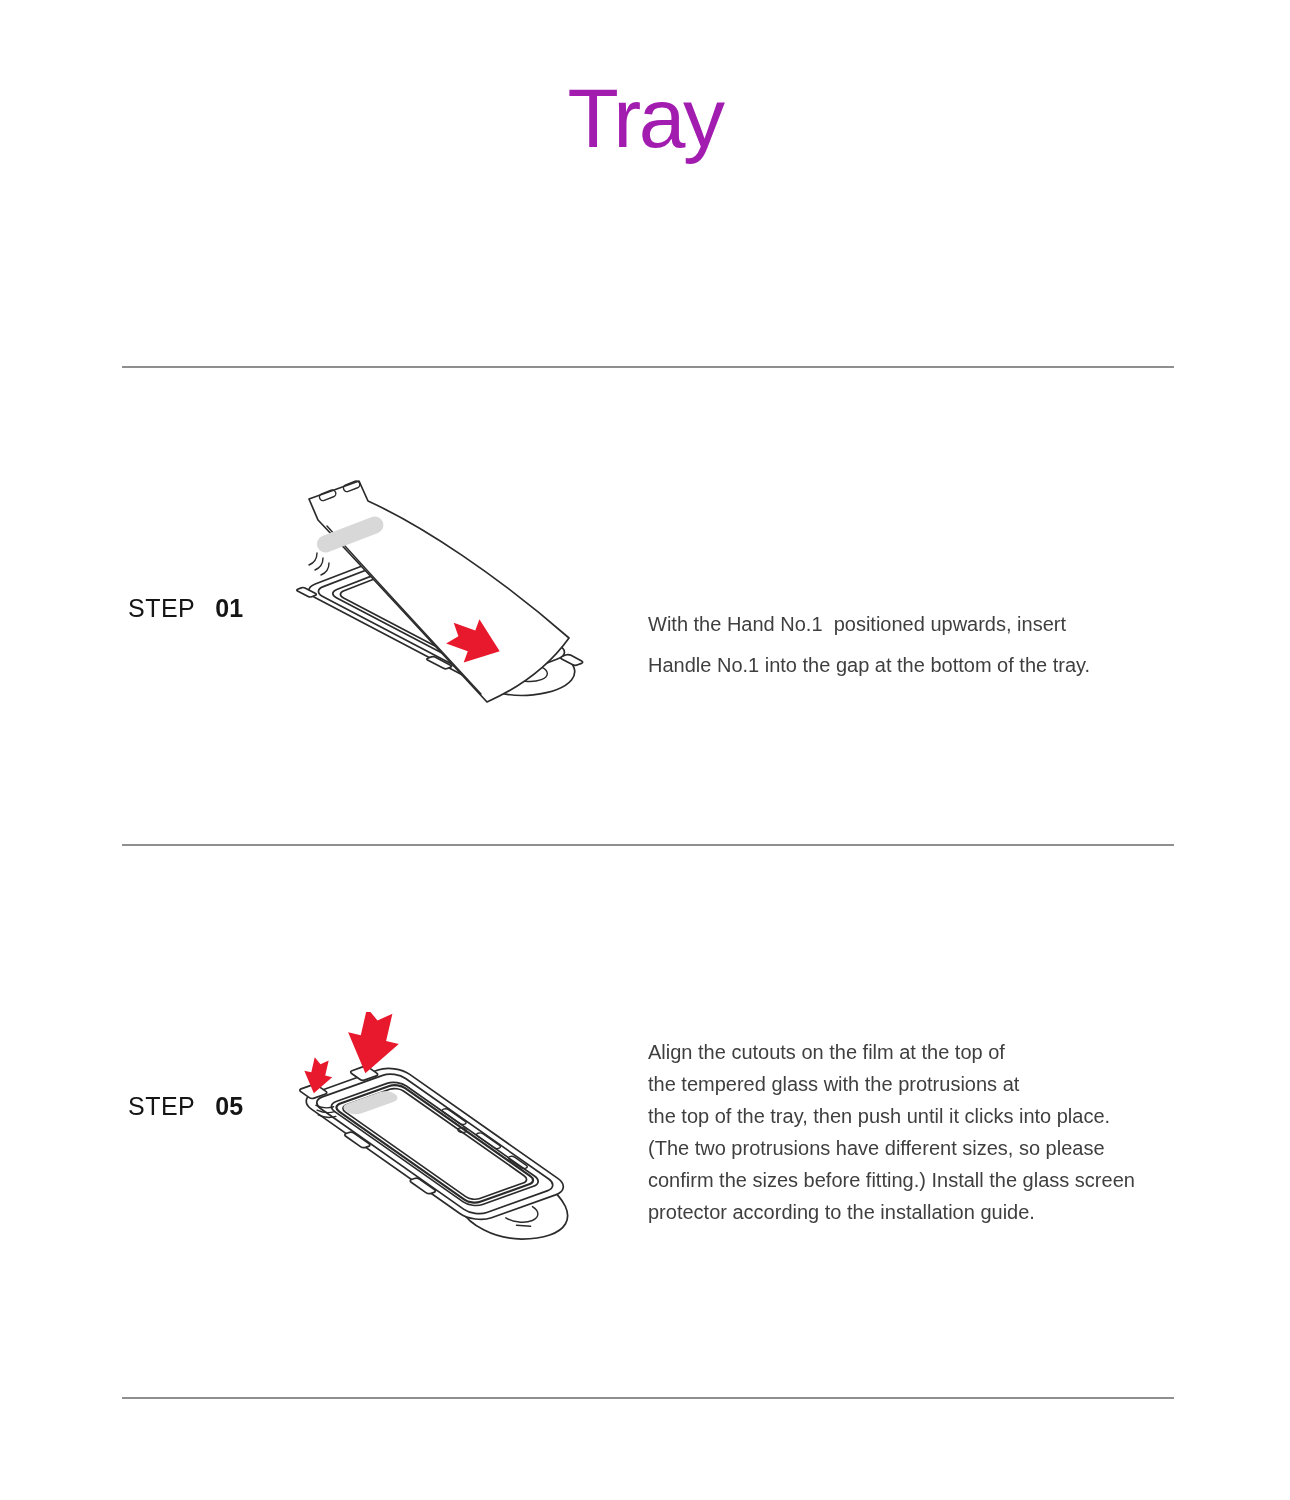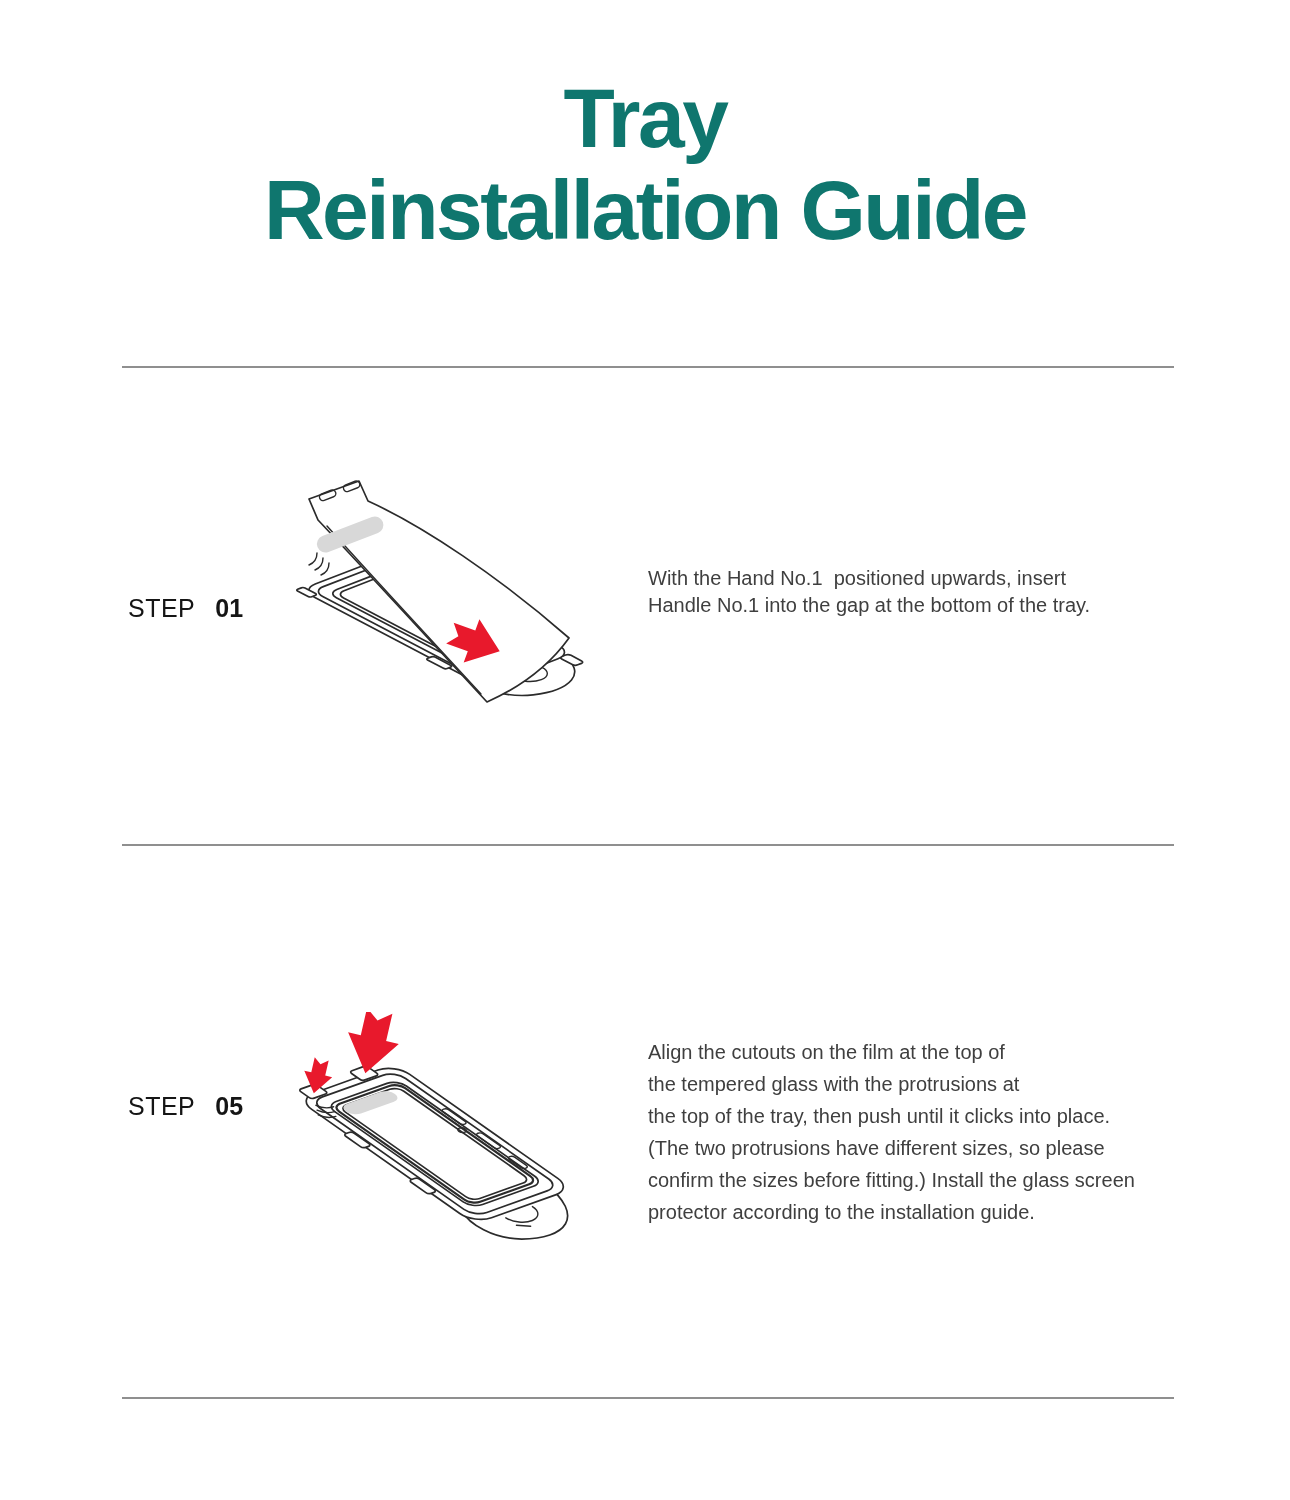--- a/index.html
+++ b/index.html
@@ -2,21 +2,21 @@
 <html><head>
 <meta charset="utf-8">
 <style>
   html,body{margin:0;padding:0;background:#ffffff;}
   #page{
     position:relative;width:1290px;height:1500px;background:#ffffff;overflow:hidden;
     font-family:"Liberation Sans","DejaVu Sans",sans-serif;
   }
   .title{
     position:absolute;top:72px;left:0;width:1290px;text-align:center;
-    font-weight:bold;font-size:84px;line-height:92px;letter-spacing:-2.5px;color:#0f766e;
+    font-weight:normal;font-size:84px;line-height:92px;letter-spacing:-2.5px;color:#a21caf;
   }
   .divider{position:absolute;left:122px;width:1052px;height:2px;background:#8f8f8f;}
   .step-label{position:absolute;left:128px;font-size:25px;color:#151515;letter-spacing:0.5px;}
   .step-label .num{font-weight:bold;margin-left:20px;letter-spacing:0;}
   .step-text{
     position:absolute;left:648px;font-size:20px;color:#3f3f3f;line-height:32px;
     white-space:pre-wrap;
   }
   .illus{position:absolute;}
   svg{display:block;}
@@ -25,21 +25,20 @@
   .tab{fill:#d8d8d8;stroke:none;}
   .arw{fill:#e8192c;stroke:none;}
 </style>
 </head>
 <body>
 
 <div id="page">
 
   <div class="title">
     <div>Tray</div>
-    <div>Reinstallation Guide</div>
   </div>
 
   <div class="divider" style="top:366px"></div>
 
   <div class="step-label" style="top:594px">
     <span>STEP</span><span class="num">01</span>
   </div>
 
   <div class="illus" style="left:283px;top:474px">
     <svg width="322" height="266" viewBox="0 0 322 266">
@@ -70,21 +69,21 @@
         <path class="ln2" d="M 34,79 a 13,13 0 0 1 -8,12"></path>
         <path class="ln2" d="M 40,84 a 13,13 0 0 1 -8,12"></path>
         <path class="ln2" d="M 46,89 a 13,13 0 0 1 -8,12"></path>
       </g>
       <g transform="translate(197,170) rotate(-70)">
         <polygon class="arw" points="-11,-32 0,-23 11,-32 11,-9 23,-9 0,21 -23,-9 -11,-9"></polygon>
       </g>
     </svg>
   </div>
 
-  <div class="step-text" style="top:565px;line-height:27px">With the Hand No.1  positioned upwards, insert
+  <div class="step-text" style="top:604px;line-height:41px">With the Hand No.1  positioned upwards, insert
 Handle No.1 into the gap at the bottom of the tray.</div>
 
   <div class="divider" style="top:844px"></div>
 
   <div class="step-label" style="top:1092px">
     <span>STEP</span><span class="num">05</span>
   </div>
 
   <div class="illus" style="left:220px;top:1012px">
     <svg width="394" height="250" viewBox="0 0 394 250">

